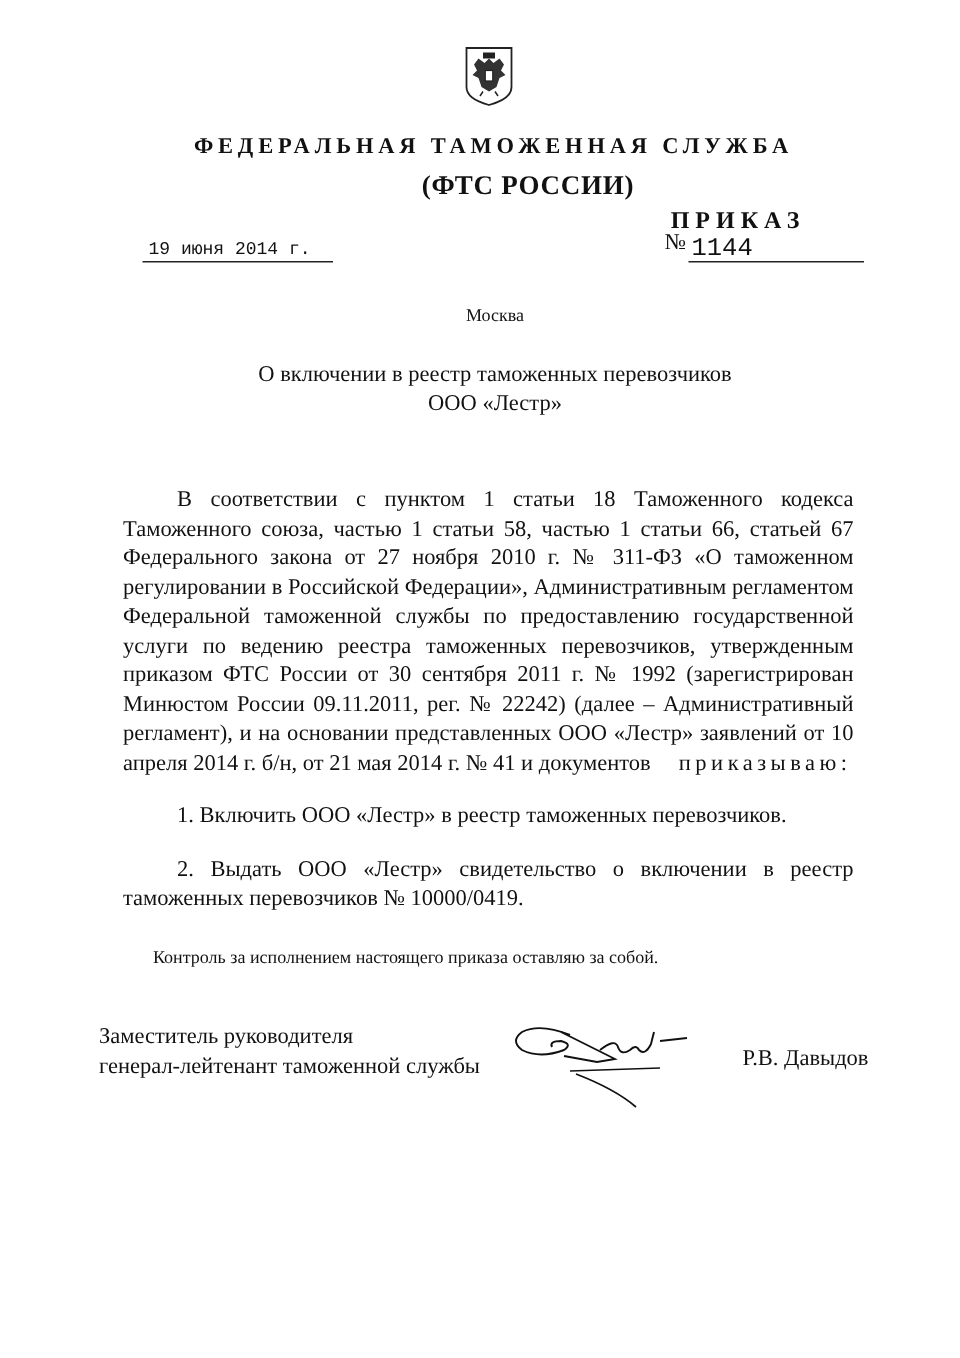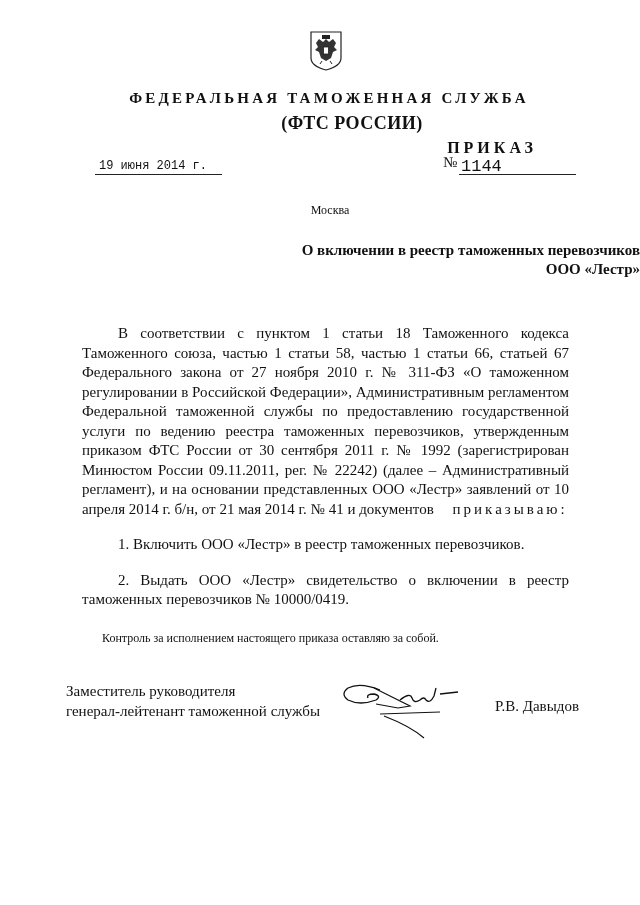--- a/index.html
+++ b/index.html
@@ -98,22 +98,22 @@
       font-size: 12px;
       padding-left: 20px;
       box-sizing: border-box;
       margin-top: 28px;
     }
     .subject {
       position: absolute;
       left: 0;
       top: 241px;
       width: 640px;
-      text-align: right;
-      font-weight: bold;
+      text-align: center;
+      font-weight: normal;
       font-size: 15px;
       line-height: 19px;
       padding-left: 20px;
       box-sizing: border-box;
     }
     .body-text {
       position: absolute;
       left: 66px;
       top: 308px;
       width: 519px;

